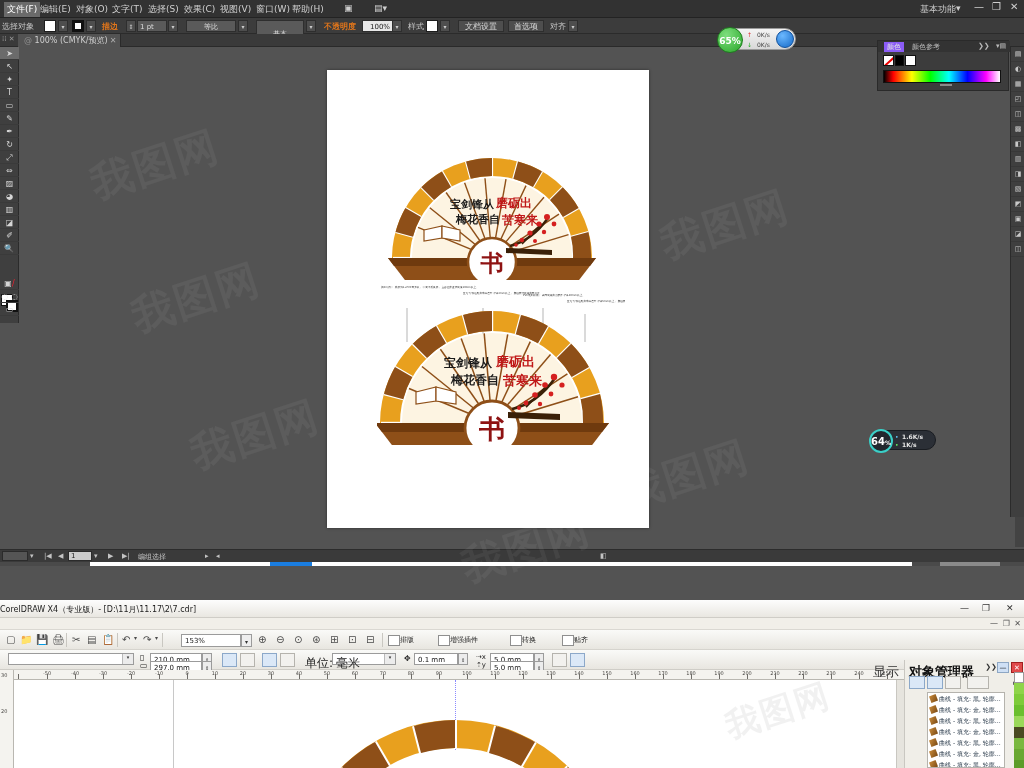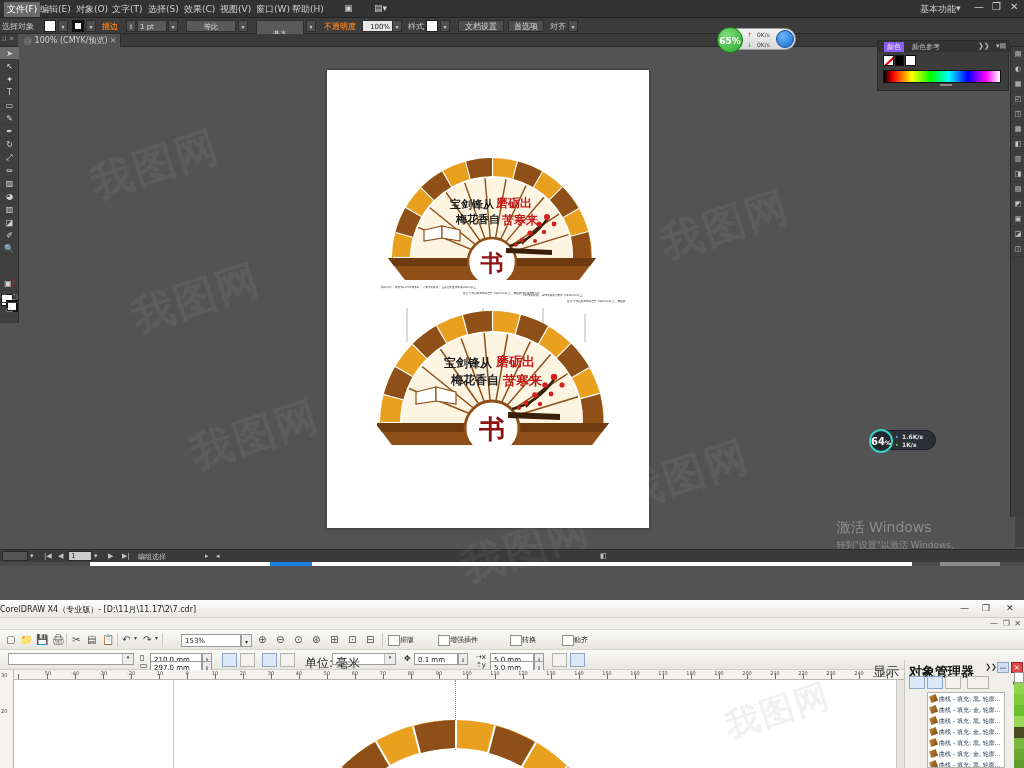--- a/index.html
+++ b/index.html
@@ -492,24 +492,20 @@
   </div>
 
   <div class="netbadge dark" style="left:870px;top:430px;width:66px;height:20px;border-radius:10px;">
     <span class="pct" style="width:24px;height:24px;line-height:22px;font-size:10px;border-radius:12px;"><span>64</span><span style="font-size:6px;">%</span></span>
     <span class="ar" style="left:24px;top:2px;color:#6cf;">•</span>
     <span class="ar" style="left:24px;top:10px;color:#6f6;">•</span>
     <span class="spd" style="left:31px;top:2px;">1.6K/s</span>
     <span class="spd" style="left:31px;top:10px;">1K/s</span>
   </div>
 
-  <div class="winact">
-    <div class="t1">激活 Windows</div>
-    <div class="t2">转到"设置"以激活 Windows。</div>
-  </div>
 
   <div class="ai-statusbar">
     <span class="sfld" style="left:2px;width:26px;"></span>
     <span class="sb" style="left:30px;">▾</span>
     <span class="sb" style="left:44px;">|◀</span>
     <span class="sb" style="left:58px;">◀</span>
     <span class="sfld" style="left:68px;width:24px;background:#ccc;"></span>
     <span class="sb" style="left:71px;color:#222;">1</span>
     <span class="sb" style="left:94px;">▾</span>
     <span class="sb" style="left:108px;">▶</span>

